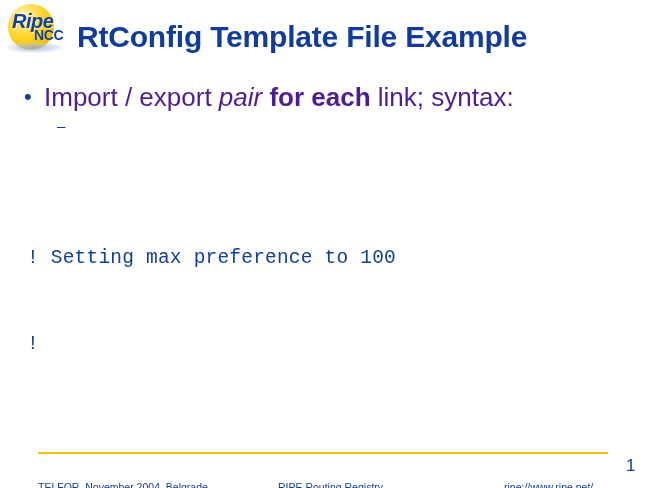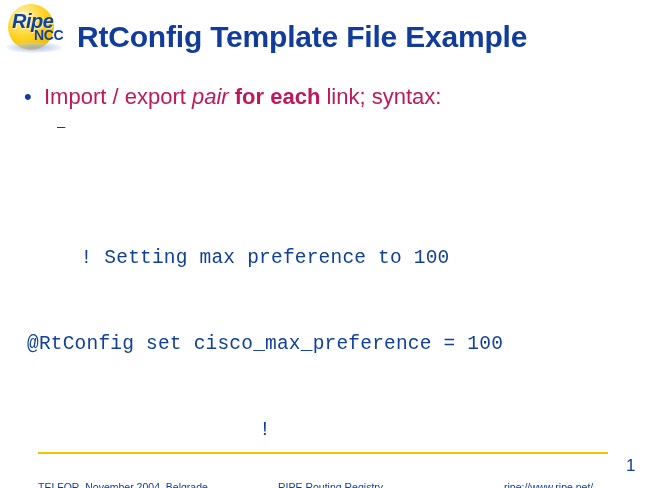--- a/index.html
+++ b/index.html
@@ -92,23 +92,23 @@
     color: #123c9c;
   }
   .bullet-mark {
     width: 20px;
     flex: 0 0 20px;
     font-size: 22px;
     line-height: 28px;
     color: #123c9c;
   }
   .bullet-text {
-    font-size: 22px;
+    font-size: 26px;
     line-height: 28px;
-    color: #be185d;
+    color: #4c1d95;
     white-space: nowrap;
   }
   .bullet-text .it { font-style: italic; }
   .bullet-text .bd { font-weight: bold; }
 
   .sub-row {
     display: flex;
     align-items: flex-start;
     margin-top: 5px;
     padding-left: 33px;
@@ -139,21 +139,20 @@
     top: 187px;
     font-family: "Liberation Mono", monospace;
     font-size: 19.5px;
     line-height: 28.6px;
     color: #10409a;
     letter-spacing: 0.2px;
     white-space: pre;
   }
   #code-block .code-line {
     height: 28.6px;
-    text-align: center;
   }
 
   
   #footer-rule {
     position: absolute;
     left: 38px;
     top: 452px;
     width: 570px;
     height: 2px;
     background: #f5c400;
@@ -205,21 +204,20 @@
     </div>
 
     <div class="sub-row">
       <span class="sub-mark">–</span>
     </div>
 
   </div>
 
   <div id="code-block">
     <div class="code-line">! Setting max preference to 100</div>
-    <div class="code-line">@RtConfig set cisco_max_preference = 100</div>
     <div class="code-line">!</div>
     
     
     
     
     
   </div>
 
   <div id="footer-rule"></div>
 

